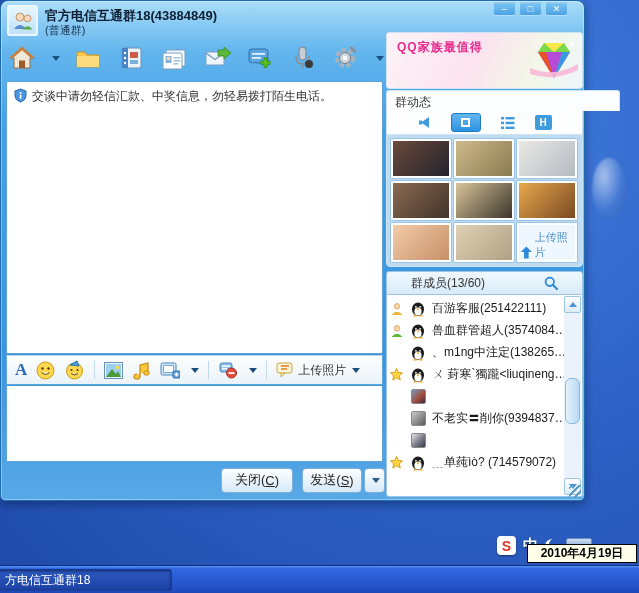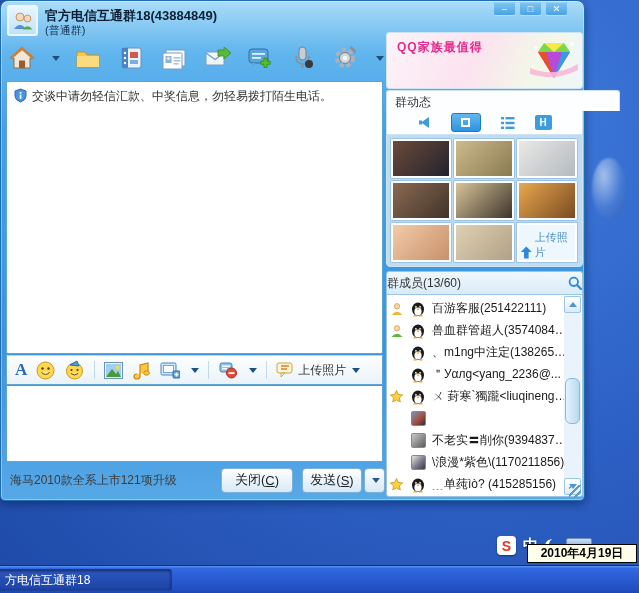--- a/index.html
+++ b/index.html
@@ -59,21 +59,21 @@
   .tgl-sel .sq { width:9px; height:9px; border:2px solid #fff; background:transparent; }
   .tgl-h { width:17px; height:15px; border-radius:2px; background:#3e9bde; background:#3e9bde; color:#fff; font-size:10px; font-weight:bold;
     display:flex; align-items:center; justify-content:center; }
   .photos { position:absolute; left:385px; top:133px; width:197px; height:133px; background:#bedcf2; border:1px solid #cfe3f2; border-radius:0 0 4px 4px;
     display:grid; grid-template-columns:repeat(3,60px); grid-auto-rows:39px; gap:3px; padding:4px; }
   .photo-cell { border:2px solid #fff; border-radius:1px; box-shadow:0 0 0 1px #9cc4e2; }
   .upload-cell { border:2px solid #fff; box-shadow:0 0 0 1px #9cc4e2; background:#eef7fe; display:flex; flex-direction:row; align-items:flex-end; justify-content:center; gap:1px; }
   .upload-cell span { font-size:11px; color:#4a90c8; }
 
   .mem-hdr { position:absolute; left:385px; top:270px; width:197px; height:23px; background:linear-gradient(180deg,#f0f8fd,#d8ebf8);
-    border:1px solid #9cc6e4; border-bottom:none; border-radius:3px 3px 0 0; font-size:12px; color:#333; display:flex; align-items:center; padding:0 0; }
+    border:1px solid #9cc6e4; border-bottom:none; border-radius:3px 3px 0 0; font-size:12px; color:#333; display:flex; align-items:center; padding:0 24px; }
   .mem-hdr .sp { margin-left:auto; }
   .mem-list { position:absolute; left:385px; top:293px; width:197px; height:203px; background:#fff; border:1px solid #9cc6e4; border-radius:0 0 3px 3px; overflow:hidden; }
   .mem-rows { position:absolute; left:2px; top:3px; width:178px; display:flex; flex-direction:column; gap:1px; }
   .member-row { display:flex; align-items:center; height:21px; gap:6px; font-size:12px; color:#1a1a1a; white-space:nowrap; overflow:hidden; }
   .badge { width:15px; height:15px; flex:0 0 15px; display:flex; align-items:center; justify-content:center; }
   .mav { width:16px; height:16px; flex:0 0 16px; display:flex; align-items:center; justify-content:center; }
   .pav { width:15px; height:15px; border:1px solid #888; border-radius:2px; display:inline-block; }
   .pav-a { background:linear-gradient(135deg,#7a97b8,#a34a3a 60%,#2e2e40); }
   .pav-b { background:linear-gradient(135deg,#cacaca,#5a5a5a); }
   .pav-c { background:linear-gradient(135deg,#e8e8e8,#7a7a8a 55%,#3a3a46); }
@@ -266,21 +266,20 @@
           <path d="M5 4 h8 M5 7 h6" stroke="#e87a2a" stroke-width="1.3"></path>
         </svg>
         <span>上传照片</span>
         <span class="caret"></span>
       </div>
     </div>
 
     <div class="inputarea"></div>
 
     <div class="footer">
-      <span class="ad-text">海马2010款全系上市121项升级</span>
       <div class="btn btn-close">
         <span>关闭(</span>
           <span class="mn">C</span>
           <span>)</span>
       </div>
       <div class="btn btn-send">
         <span>发送(</span>
           <span class="mn">S</span>
           <span>)</span>
       </div>
@@ -398,88 +397,73 @@
                 <ellipse cx="8" cy="10.6" rx="3.6" ry="4" fill="#fff"></ellipse>
                 <circle cx="5.9" cy="5.8" r="0.9" fill="#fff"></circle>
                 <circle cx="10.1" cy="5.8" r="0.9" fill="#fff"></circle>
                 <path d="M6.2 7.6 h3.6 L8 9.2 Z" fill="#f6a21a"></path>
                 <path d="M3.4 14.2 h3.4 v1.3 h-3.4 Z M9.2 14.2 h3.4 v1.3 h-3.4 Z" fill="#f6a21a"></path>
               </svg>
             </span>
             <span class="mname">、m1ng中注定(138265247)</span>
           </div>
           <div class="member-row">
-            <span class="badge"></span>
+            <span class="badge">
+              <svg width="13" height="13" viewBox="0 0 13 13">
+                <path d="M6.5 0.5 L8.3 4.4 L12.6 4.9 L9.4 7.8 L10.3 12 L6.5 9.9 L2.7 12 L3.6 7.8 L0.4 4.9 L4.7 4.4 Z" fill="#ffd23a" stroke="#c8921a" stroke-width="0.8"></path>
+              </svg>
+            </span>
             <span class="mav">
               <svg width="16" height="16" viewBox="0 0 16 16">
                 <ellipse cx="8" cy="8.2" rx="6" ry="6.8" fill="#1c1c1c"></ellipse>
                 <ellipse cx="8" cy="10.6" rx="3.6" ry="4" fill="#fff"></ellipse>
                 <circle cx="5.9" cy="5.8" r="0.9" fill="#fff"></circle>
                 <circle cx="10.1" cy="5.8" r="0.9" fill="#fff"></circle>
                 <path d="M6.2 7.6 h3.6 L8 9.2 Z" fill="#f6a21a"></path>
                 <path d="M3.4 14.2 h3.4 v1.3 h-3.4 Z M9.2 14.2 h3.4 v1.3 h-3.4 Z" fill="#f6a21a"></path>
               </svg>
             </span>
-            <span class="mname">＂Уαлg&lt;yang_2236@...</span>
+            <span class="mname">ㄨ 葑寒`獨躘&lt;liuqineng1...</span>
+          </div>
+          <div class="member-row">
+            <span class="badge"></span>
+            <span class="mav">
+              <span class="pav pav-a"></span>
+            </span>
+          </div>
+          <div class="member-row">
+            <span class="badge"></span>
+            <span class="mav">
+              <span class="pav pav-b"></span>
+            </span>
+            <span class="mname">不老实〓削你(939483796)</span>
+          </div>
+          <div class="member-row">
+            <span class="badge"></span>
+            <span class="mav">
+              <span class="pav pav-c"></span>
+            </span>
           </div>
           <div class="member-row">
             <span class="badge">
               <svg width="13" height="13" viewBox="0 0 13 13">
                 <path d="M6.5 0.5 L8.3 4.4 L12.6 4.9 L9.4 7.8 L10.3 12 L6.5 9.9 L2.7 12 L3.6 7.8 L0.4 4.9 L4.7 4.4 Z" fill="#ffd23a" stroke="#c8921a" stroke-width="0.8"></path>
               </svg>
             </span>
             <span class="mav">
               <svg width="16" height="16" viewBox="0 0 16 16">
                 <ellipse cx="8" cy="8.2" rx="6" ry="6.8" fill="#1c1c1c"></ellipse>
                 <ellipse cx="8" cy="10.6" rx="3.6" ry="4" fill="#fff"></ellipse>
                 <circle cx="5.9" cy="5.8" r="0.9" fill="#fff"></circle>
                 <circle cx="10.1" cy="5.8" r="0.9" fill="#fff"></circle>
                 <path d="M6.2 7.6 h3.6 L8 9.2 Z" fill="#f6a21a"></path>
                 <path d="M3.4 14.2 h3.4 v1.3 h-3.4 Z M9.2 14.2 h3.4 v1.3 h-3.4 Z" fill="#f6a21a"></path>
               </svg>
             </span>
-            <span class="mname">ㄨ 葑寒`獨躘&lt;liuqineng1...</span>
-          </div>
-          <div class="member-row">
-            <span class="badge"></span>
-            <span class="mav">
-              <span class="pav pav-a"></span>
-            </span>
-          </div>
-          <div class="member-row">
-            <span class="badge"></span>
-            <span class="mav">
-              <span class="pav pav-b"></span>
-            </span>
-            <span class="mname">不老实〓削你(939483796)</span>
-          </div>
-          <div class="member-row">
-            <span class="badge"></span>
-            <span class="mav">
-              <span class="pav pav-c"></span>
-            </span>
-            <span class="mname">\浪漫*紫色\(1170211856)</span>
-          </div>
-          <div class="member-row">
-            <span class="badge">
-              <svg width="13" height="13" viewBox="0 0 13 13">
-                <path d="M6.5 0.5 L8.3 4.4 L12.6 4.9 L9.4 7.8 L10.3 12 L6.5 9.9 L2.7 12 L3.6 7.8 L0.4 4.9 L4.7 4.4 Z" fill="#ffd23a" stroke="#c8921a" stroke-width="0.8"></path>
-              </svg>
-            </span>
-            <span class="mav">
-              <svg width="16" height="16" viewBox="0 0 16 16">
-                <ellipse cx="8" cy="8.2" rx="6" ry="6.8" fill="#1c1c1c"></ellipse>
-                <ellipse cx="8" cy="10.6" rx="3.6" ry="4" fill="#fff"></ellipse>
-                <circle cx="5.9" cy="5.8" r="0.9" fill="#fff"></circle>
-                <circle cx="10.1" cy="5.8" r="0.9" fill="#fff"></circle>
-                <path d="M6.2 7.6 h3.6 L8 9.2 Z" fill="#f6a21a"></path>
-                <path d="M3.4 14.2 h3.4 v1.3 h-3.4 Z M9.2 14.2 h3.4 v1.3 h-3.4 Z" fill="#f6a21a"></path>
-              </svg>
-            </span>
-            <span class="mname">﹍单莼ìò? (415285156)</span>
+            <span class="mname">﹍单莼ìò? (714579072)</span>
           </div>
         </div>
       <div class="sbar">
         <div class="sb-btn sb-up">
             <div class="tri-up"></div>
           </div>
         <div class="sb-thumb"></div>
         <div class="sb-btn sb-dn">
             <div class="tri-dn"></div>
           </div>

